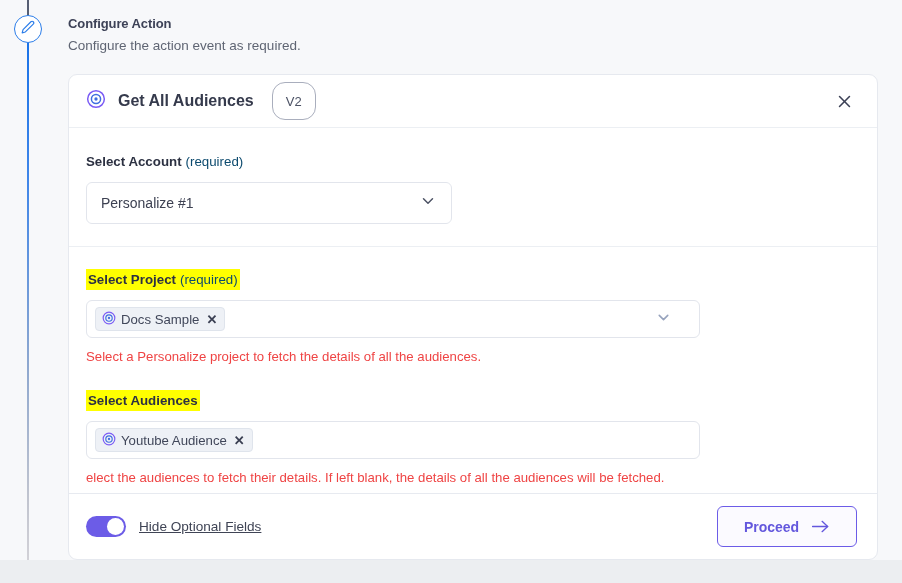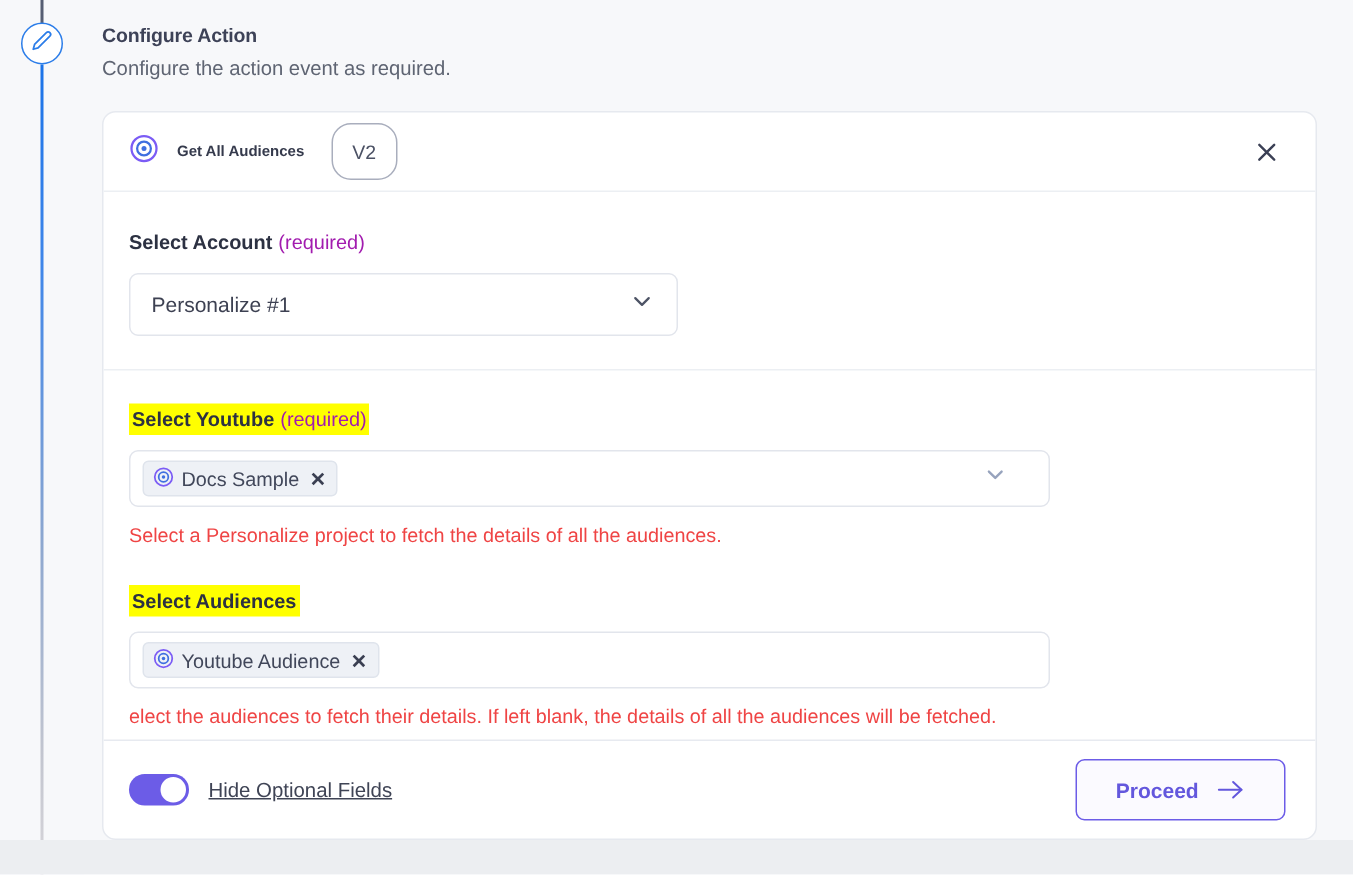--- a/index.html
+++ b/index.html
@@ -81,21 +81,21 @@
 
   #card-header {
     height: 53px;
     display: flex;
     align-items: center;
     padding: 0 22px 0 17px;
     border-bottom: 1px solid #eceff3;
     position: relative;
   }
   #action-title {
-    font-size: 10px;
+    font-size: 16px;
     font-weight: bold;
     color: #353a4c;
     margin-left: 12px;
   }
   #version-badge {
     margin-left: 18px;
     min-width: 44px;
     height: 38px;
     padding: 0 11px;
     border: 1px solid #a9aebd;
@@ -123,21 +123,21 @@
 
   .field-label {
     font-size: 13.3px;
     font-weight: bold;
     color: #2c3142;
     display: inline-block;
     line-height: 19px;
   }
   .field-label .req {
     font-weight: normal;
-    color: #a21caf;
+    color: #0c4a6e;
     margin-left: 4px;
   }
   .field-label.hl {
     background: #ffff00;
     padding: 1px 2px;
   }
 
   .select-box {
     margin-top: 11px;
     height: 42px;
@@ -307,21 +307,21 @@
         <svg width="18" height="18" viewBox="0 0 24 24" fill="none" stroke="#4e5466" stroke-width="2" stroke-linecap="round" stroke-linejoin="round">
           <polyline points="6 9 12 15 18 9"></polyline>
         </svg>
       </span>
     </div>
   </div>
 
   <div class="section" style="padding-top:22px;">
 
     <div class="field-label hl">
-      <span>Select Youtube</span><span class="req">(required)</span>
+      <span>Select Project</span><span class="req">(required)</span>
     </div>
     <div class="token-box">
       <span class="chip">
         <span>
           <svg width="14" height="14" viewBox="0 0 24 24" fill="none">
             <circle cx="12" cy="12" r="10" stroke="#7b5cf5" stroke-width="2"></circle>
             <circle cx="12" cy="12" r="5.5" stroke="#3f6fe0" stroke-width="2"></circle>
             <circle cx="12" cy="12" r="2" fill="#3f6fe0"></circle>
           </svg>
         </span>

